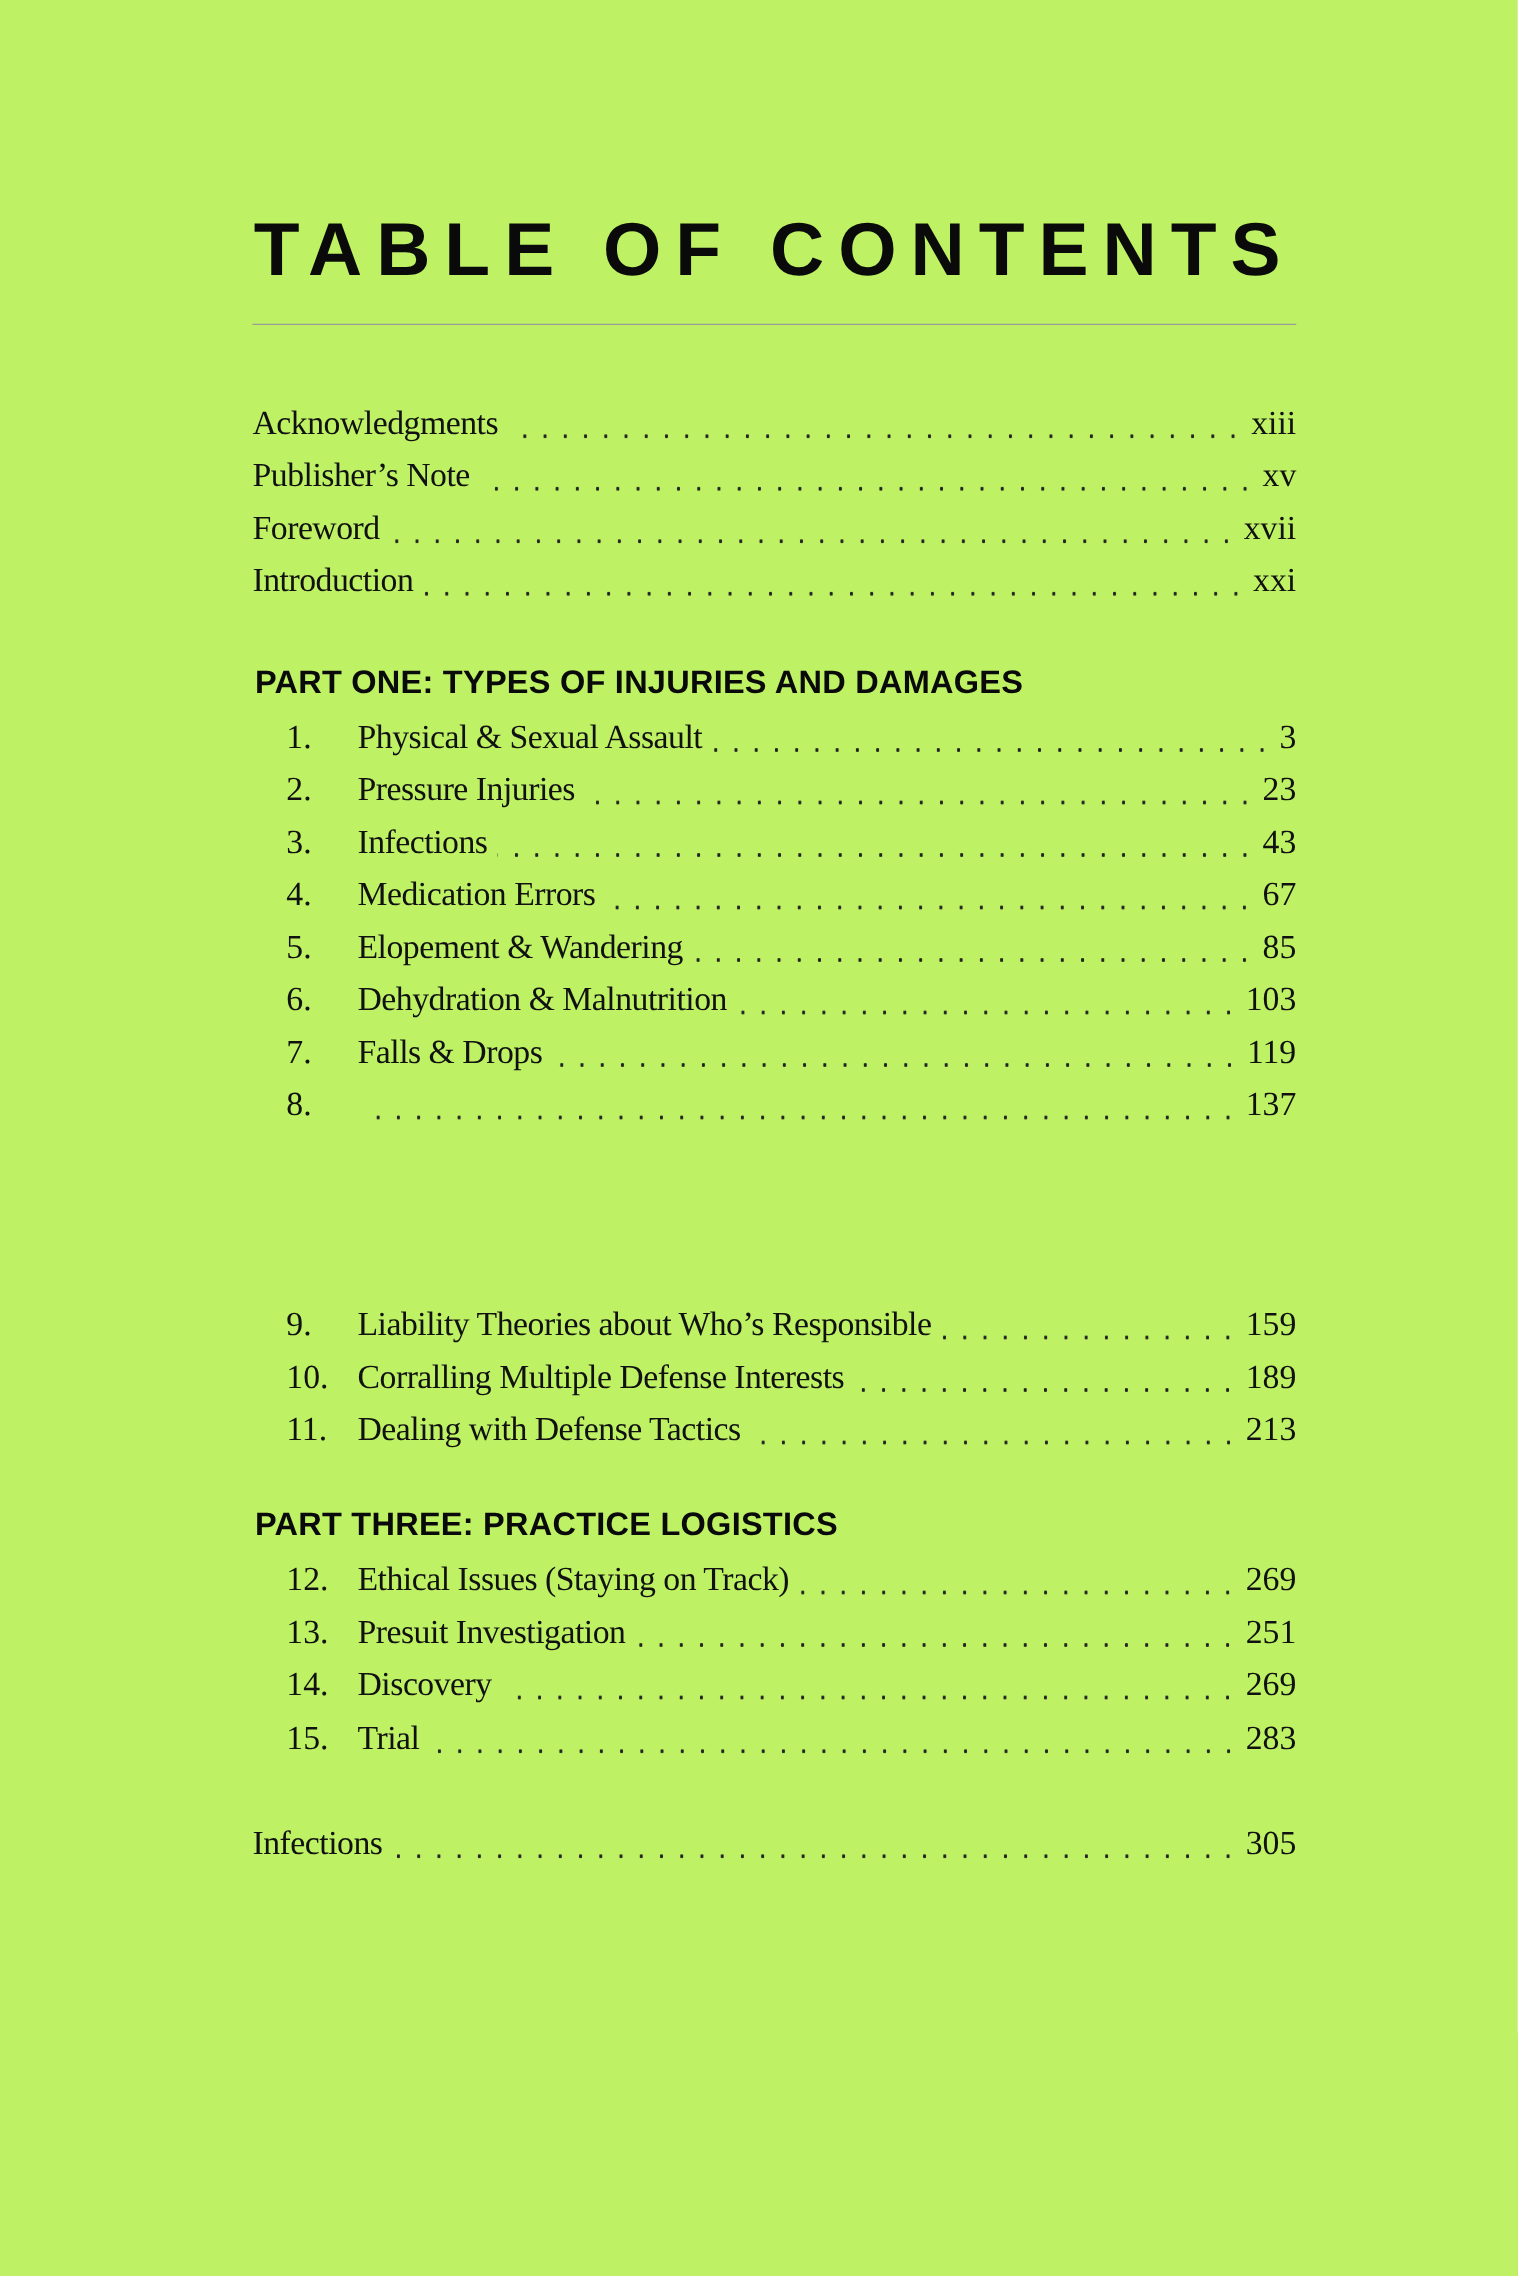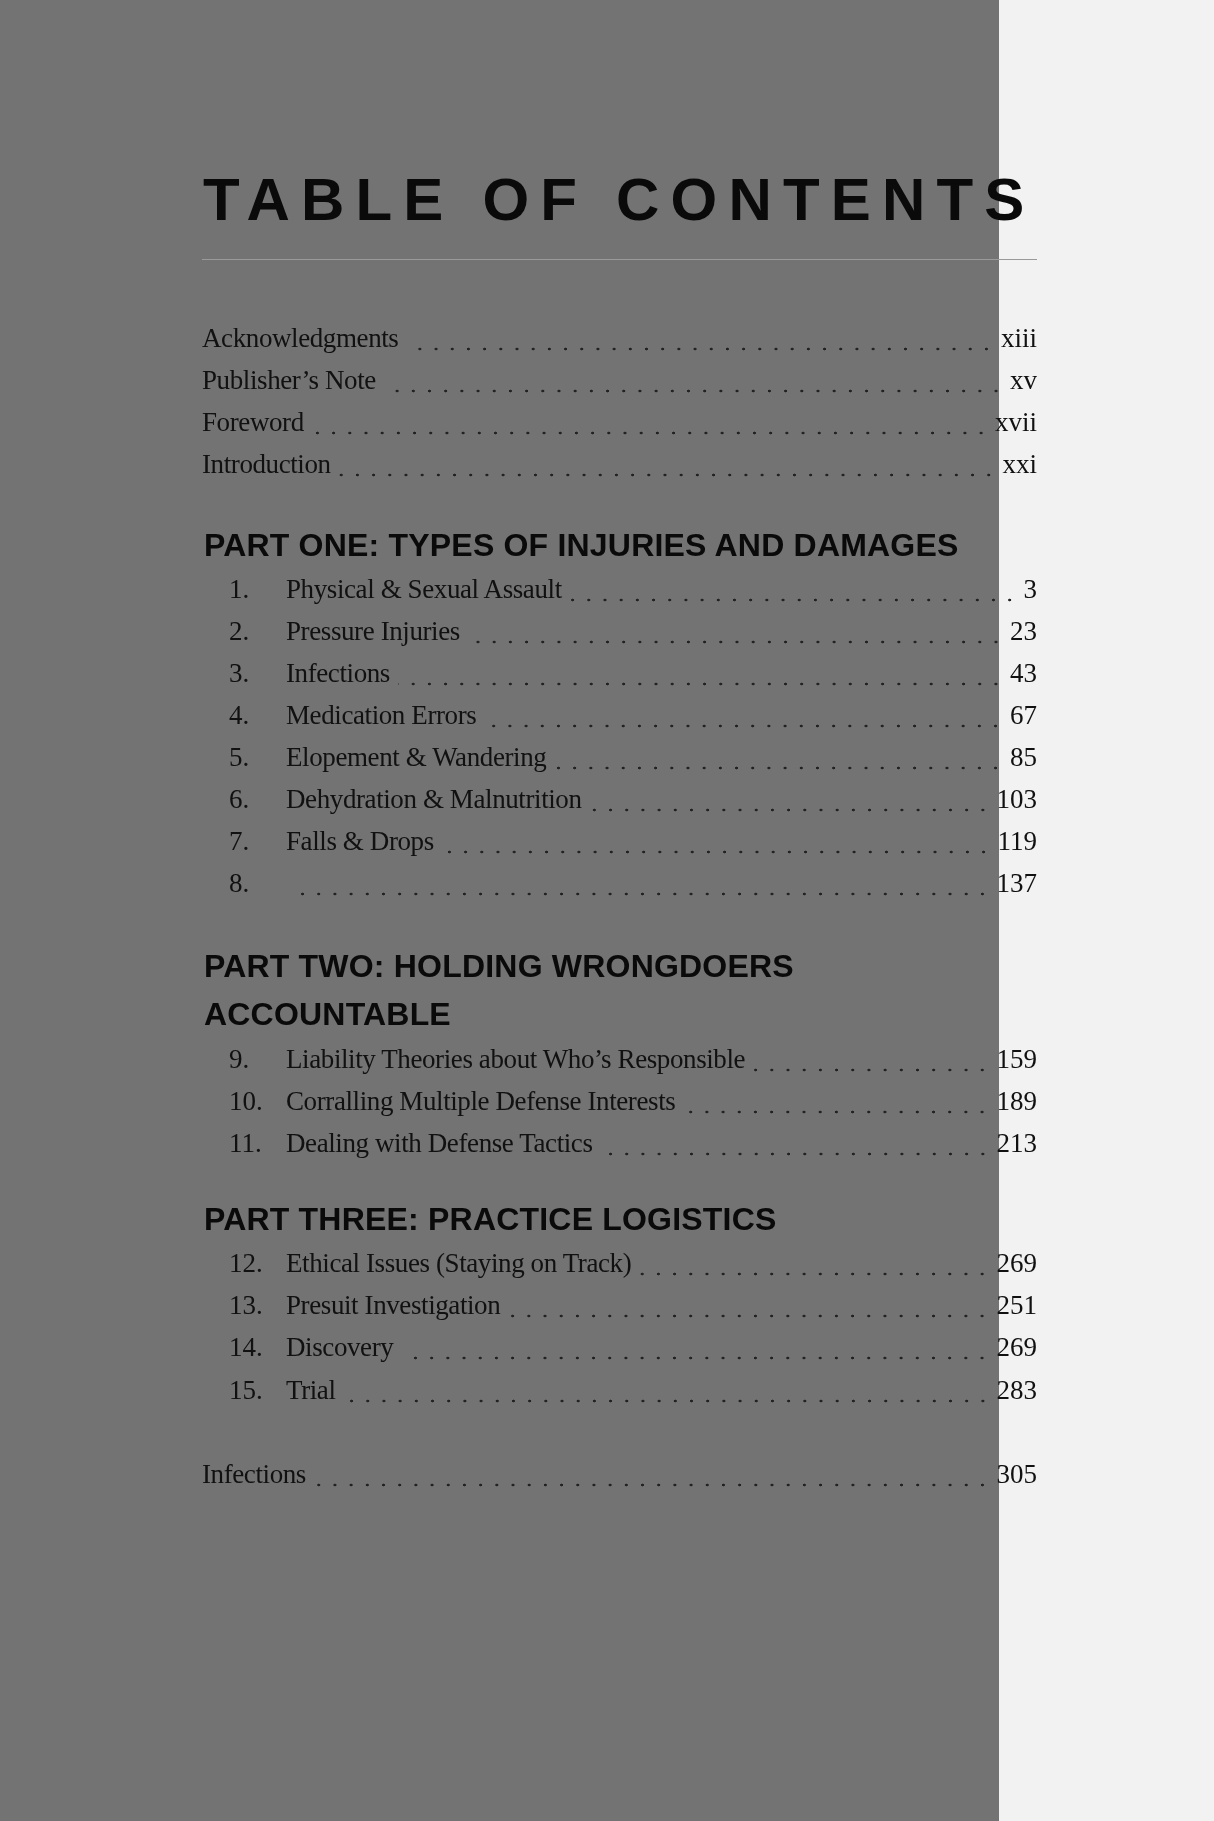--- a/index.html
+++ b/index.html
@@ -10,22 +10,22 @@
   body {
     width: 1214px;
     height: 1821px;
     position: relative;
     overflow: hidden;
     color: #111;
   }
   .page {
     position: absolute;
     left: 0; top: 0;
-    width: 999px; height: 1821px;
-    background: #737373;
+    width: 1214px; height: 1821px;
+    background: #bef264;
   }
   .title {
     position: absolute;
     left: 203px;
     top: 168px;
     width: 840px;
     margin: 0;
     font-family: "Liberation Sans", sans-serif;
     font-weight: bold;
     font-size: 60px;
@@ -79,21 +79,21 @@
     flex: 0 0 auto;
     text-align: right;
   }
   .part-heading {
     position: absolute;
     left: 204px;
     width: 840px;
     margin: 0;
     font-family: "Liberation Sans", sans-serif;
     font-weight: bold;
-    font-size: 32px;
+    font-size: 26px;
     line-height: 48px;
     letter-spacing: 0.2px;
     color: #0a0a0a;
   }
 </style>
 </head>
 <body>
 
 <div class="page">
 
@@ -164,24 +164,20 @@
     <span class="label">Falls &amp; Drops</span>
     <span class="leader"></span>
     <span class="page-no">119</span>
   </div>
   <div class="row" style="top:866px">
     <span class="num">8.</span>
     <span class="leader"></span>
     <span class="page-no">137</span>
   </div>
 
-  <h2 class="part-heading" style="top:942px">
-    <span>PART TWO: HOLDING WRONGDOERS</span><br>
-    <span>ACCOUNTABLE</span>
-  </h2>
 
   <div class="row" style="top:1042px">
     <span class="num">9.</span>
     <span class="label">Liability Theories about Who’s Responsible</span>
     <span class="leader"></span>
     <span class="page-no">159</span>
   </div>
   <div class="row" style="top:1084px">
     <span class="num">10.</span>
     <span class="label">Corralling Multiple Defense Interests</span>

